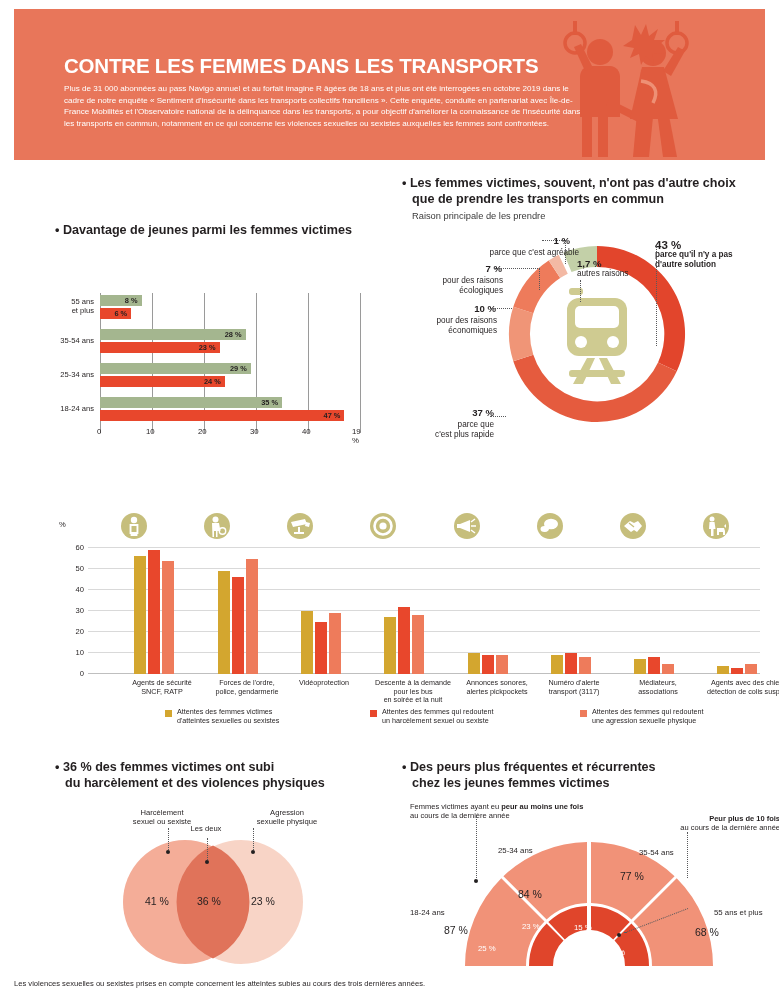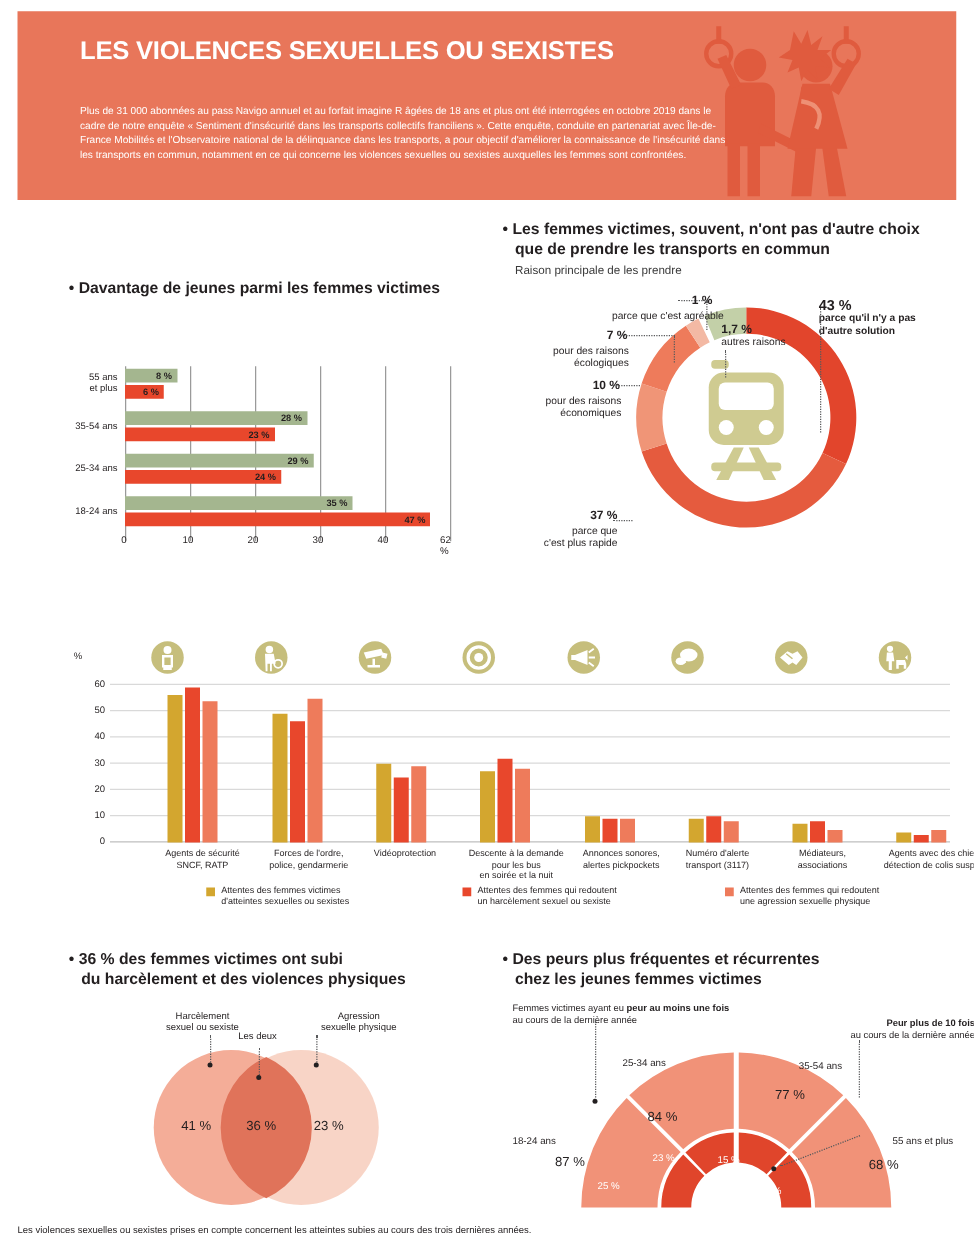--- a/index.html
+++ b/index.html
@@ -87,21 +87,22 @@
   .fan-val.sm { font-size:7.8px; color:#fff; }
 
   
   .footer { position:absolute; left:14px; top:979px; font-size:7.6px; color:#231f20; }
 </style>
 </head>
 <body>
 
 <div class="header">
   <h1>
-    <span>LES VIOLENCES SEXUELLES OU SEXISTES</span><br>
+    <br>
+    <span>CONTRE LES FEMMES DANS LES TRANSPORTS</span>
   </h1>
   <p>Plus de 31 000 abonnées au pass Navigo annuel et au forfait imagine R âgées de 18 ans et plus ont été interrogées en octobre 2019 dans le cadre de notre enquête « Sentiment d'insécurité dans les transports collectifs franciliens ». Cette enquête, conduite en partenariat avec Île-de-France Mobilités et l'Observatoire national de la délinquance dans les transports, a pour objectif d'améliorer la connaissance de l'insécurité dans les transports en commun, notamment en ce qui concerne les violences sexuelles ou sexistes auxquelles les femmes sont confrontées.</p>
   <svg class="header-art" width="200" height="151" viewBox="0 0 200 151">
     <g fill="#E05B3E">
 
       <rect x="36" y="12" width="4" height="14"></rect>
       <circle cx="38" cy="34" r="10" fill="none" stroke="#E05B3E" stroke-width="3.5"></circle>
       <rect x="138" y="12" width="4" height="14"></rect>
       <circle cx="140" cy="34" r="10" fill="none" stroke="#E05B3E" stroke-width="3.5"></circle>
 
@@ -171,21 +172,21 @@
     </div>
     <div class="hbar red" style="top:117px;left:0;width:94%;">
       <span class="lbl">47 %</span>
     </div>
 
     <div class="xtick" style="left:-3px;top:134px;">0</div>
     <div class="xtick" style="left:46px;top:134px;">10</div>
     <div class="xtick" style="left:98px;top:134px;">20</div>
     <div class="xtick" style="left:150px;top:134px;">30</div>
     <div class="xtick" style="left:202px;top:134px;">40</div>
-    <div class="xtick" style="left:252px;top:134px;">62 %</div>
+    <div class="xtick" style="left:252px;top:134px;">19 %</div>
   </div>
 </div>
 
 <div id="sec2">
   <div class="sec-title" style="position:absolute;left:0;top:0;width:360px;">
     <span class="dot">•</span>
     <span>Les femmes victimes, souvent, n'ont pas d'autre choix</span><br>
     <span style="padding-left:10px;">que de prendre les transports en commun</span>
   </div>
   <div class="sub-title" style="position:absolute;left:10px;top:33px;">Raison principale de les prendre</div>

